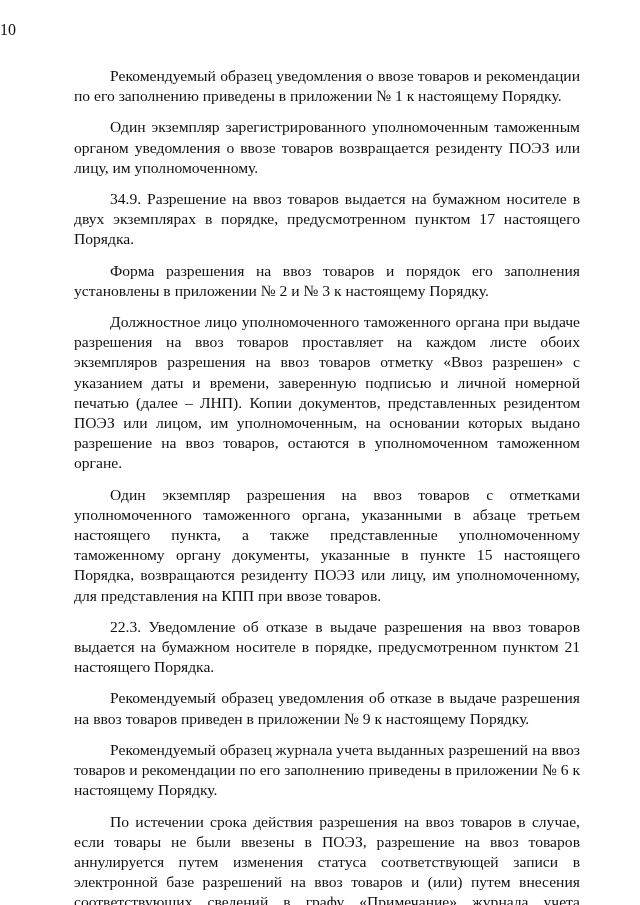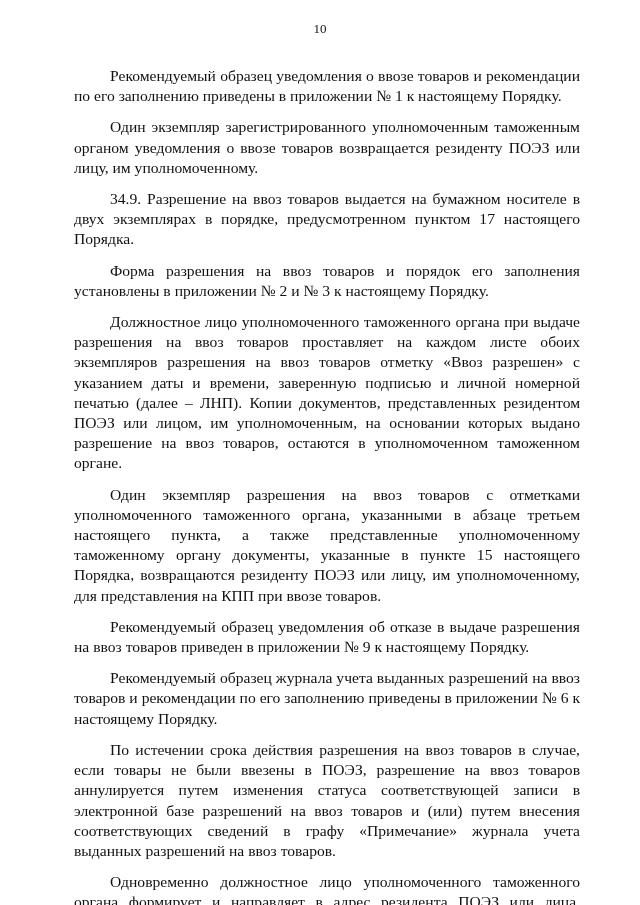--- a/index.html
+++ b/index.html
@@ -1,37 +1,38 @@
 <!DOCTYPE html>
 <html><head>
 <meta charset="utf-8">
 <style>
   html, body { margin: 0; padding: 0; background: #ffffff; }
   body { width: 640px; height: 905px; position: relative; overflow: hidden; }
   .page-number {
-    position: absolute; top: 21px; left: 0; width: 640px; text-align: center;
-    font-family: "Liberation Serif", serif; font-size: 13px; color: #111;
+    position: absolute; top: 21px; left: 0; width: 640px; text-align: left;
+    font-family: "Liberation Serif", serif; font-size: 16px; color: #111;
   }
   .content {
     position: absolute; top: 55px; left: 63px; width: 528px;
     font-family: "Liberation Serif", serif; font-size: 15.6px; line-height: 20.2px;
     color: #111; text-align: justify;
   }
   .content p { margin: 11px; text-indent: 36px; }
 </style>
 </head>
 <body>
 
 <div class="page-number">10</div>
 
 <div class="content">
   <p>Рекомендуемый образец уведомления о ввозе товаров и рекомендации по его заполнению приведены в приложении № 1 к настоящему Порядку.</p>
   <p>Один экземпляр зарегистрированного уполномоченным таможенным органом уведомления о ввозе товаров возвращается резиденту ПОЭЗ или лицу, им уполномоченному.</p>
   <p>34.9. Разрешение на ввоз товаров выдается на бумажном носителе в двух экземплярах в порядке, предусмотренном пунктом 17 настоящего Порядка.</p>
   <p>Форма разрешения на ввоз товаров и порядок его заполнения установлены в приложении № 2 и № 3 к настоящему Порядку.</p>
   <p>Должностное лицо уполномоченного таможенного органа при выдаче разрешения на ввоз  товаров проставляет на каждом листе обоих экземпляров разрешения на ввоз товаров отметку «Ввоз разрешен» с указанием даты и времени, заверенную подписью и личной номерной печатью (далее – ЛНП). Копии документов, представленных резидентом ПОЭЗ или лицом, им уполномоченным, на основании которых выдано разрешение на ввоз товаров, остаются в уполномоченном таможенном органе.</p>
   <p>Один экземпляр разрешения на ввоз товаров с отметками уполномоченного таможенного органа, указанными в абзаце третьем настоящего пункта, а также представленные уполномоченному таможенному органу документы, указанные в пункте 15 настоящего Порядка, возвращаются резиденту ПОЭЗ или лицу, им уполномоченному, для представления на КПП при ввозе товаров.</p>
+  <p>22.3. Уведомление об отказе в выдаче разрешения на ввоз товаров выдается на бумажном носителе в порядке, предусмотренном пунктом 21 настоящего Порядка.</p>
   <p>Рекомендуемый образец уведомления об отказе в выдаче разрешения на ввоз товаров приведен в приложении № 9 к настоящему Порядку.</p>
   <p>Рекомендуемый образец журнала учета выданных разрешений на ввоз товаров и рекомендации по его заполнению приведены в приложении № 6 к настоящему Порядку.</p>
   <p>По истечении срока действия разрешения на ввоз товаров в случае, если товары не были ввезены в ПОЭЗ, разрешение на ввоз товаров аннулируется путем изменения статуса соответствующей записи в электронной базе разрешений на ввоз товаров и (или) путем внесения соответствующих сведений в графу «Примечание» журнала учета выданных разрешений на ввоз товаров.</p>
   <p>Одновременно должностное лицо уполномоченного таможенного органа формирует и направляет в адрес резидента ПОЭЗ или лица, действующего по его поручению, сообщение об аннулировании разрешения на ввоз.</p>
 
 </div>
 
 </body></html>

